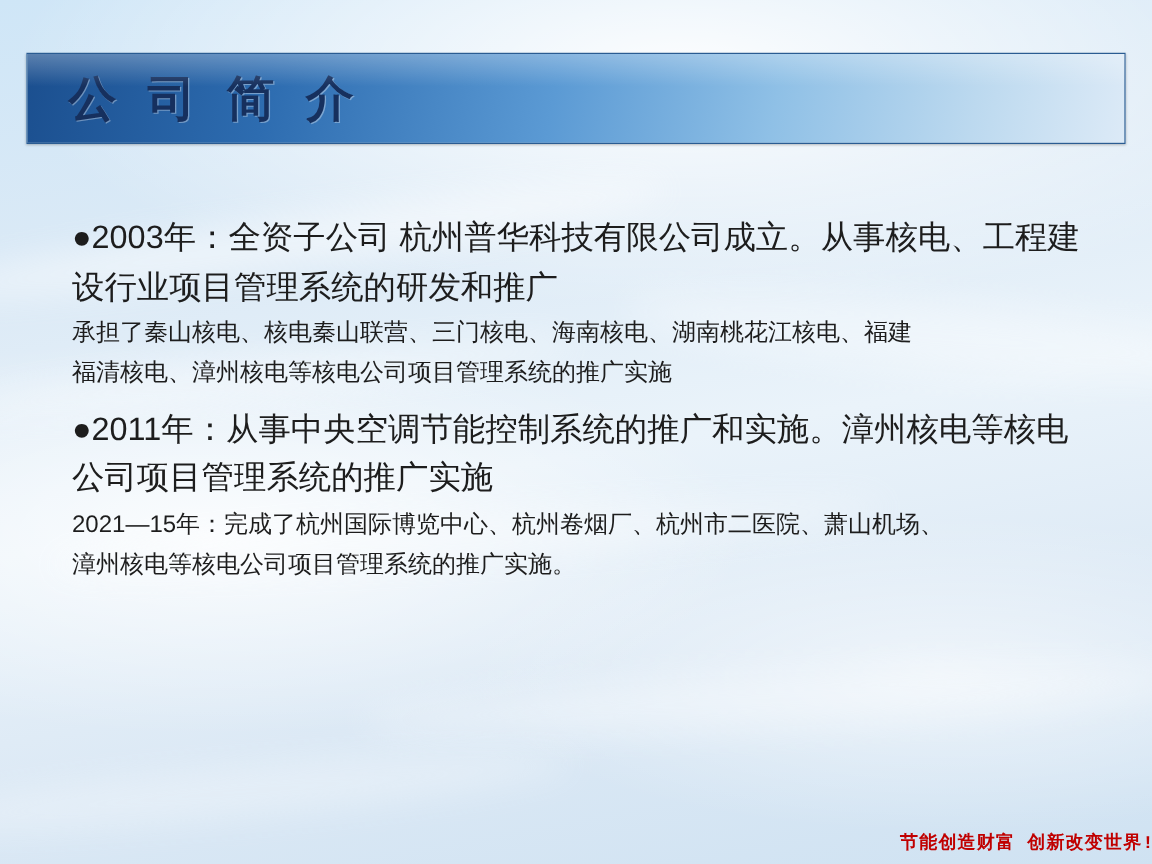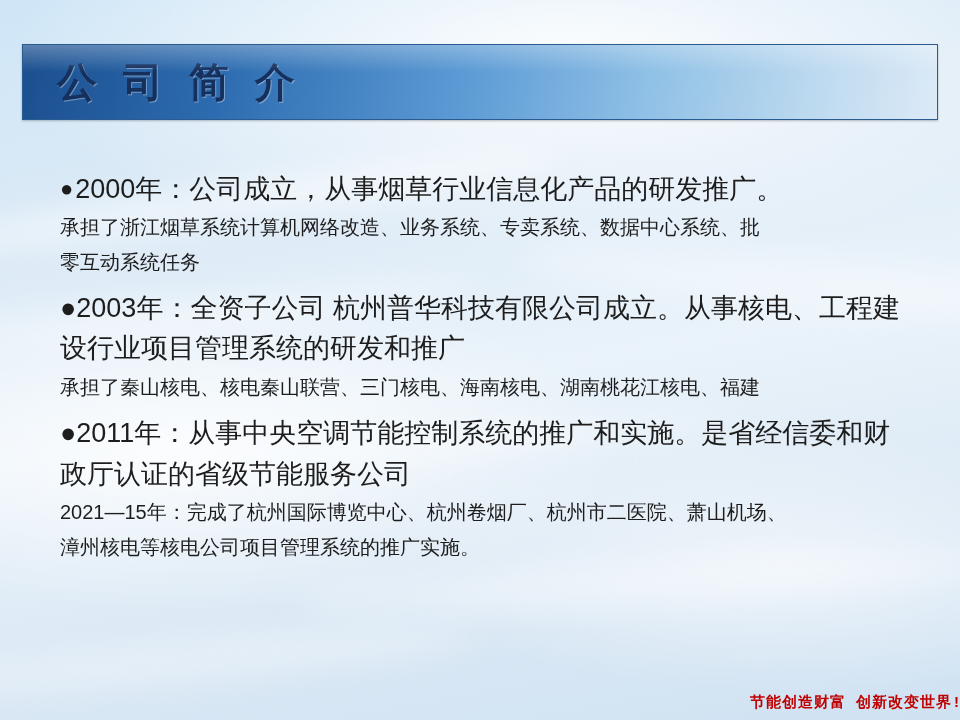--- a/index.html
+++ b/index.html
@@ -132,42 +132,36 @@
   <div class="cloud-streak cs4"></div>
   <div class="cloud-streak cs5"></div>
   <div class="cloud-streak cs6"></div>
 
   <div class="title-bar">
     <div class="title-text">公 司 简 介</div>
   </div>
 
   <div class="content">
 
-    <div class="blk">
-      <div class="lead">
-        <span class="bullet">●</span><span>2000年：公司成立，从事烟草行业信息化产品的研发推广。</span>
-      </div>
-      <div class="sub">承担了浙江烟草系统计算机网络改造、业务系统、专卖系统、数据中心系统、批</div>
-      <div class="sub">零互动系统任务</div>
-    </div>
 
     <div class="gap-s"></div>
 
     <div class="blk">
       <div class="lead-wrap">
         <span class="bullet">●</span><span>2003年：全资子公司 杭州普华科技有限公司成立。从事核电、工程建设行业项目管理系统的研发和推广</span>
       </div>
       <div class="sub">承担了秦山核电、核电秦山联营、三门核电、海南核电、湖南桃花江核电、福建</div>
+      <div class="sub">福清核电、漳州核电等核电公司项目管理系统的推广实施</div>
     </div>
 
     <div class="gap-s"></div>
 
     <div class="blk">
       <div class="lead-wrap">
-        <span class="bullet">●</span><span>2011年：从事中央空调节能控制系统的推广和实施。是省经信委和财政厅认证的省级节能服务公司</span>
+        <span class="bullet">●</span><span>2011年：从事中央空调节能控制系统的推广和实施。漳州核电等核电公司项目管理系统的推广实施</span>
       </div>
       <div class="sub">2021—15年：完成了杭州国际博览中心、杭州卷烟厂、杭州市二医院、萧山机场、</div>
       <div class="sub">漳州核电等核电公司项目管理系统的推广实施。</div>
     </div>
 
   </div>
 
   <div class="footer-note">节能创造财富 创新改变世界!</div>
 
 </div>

